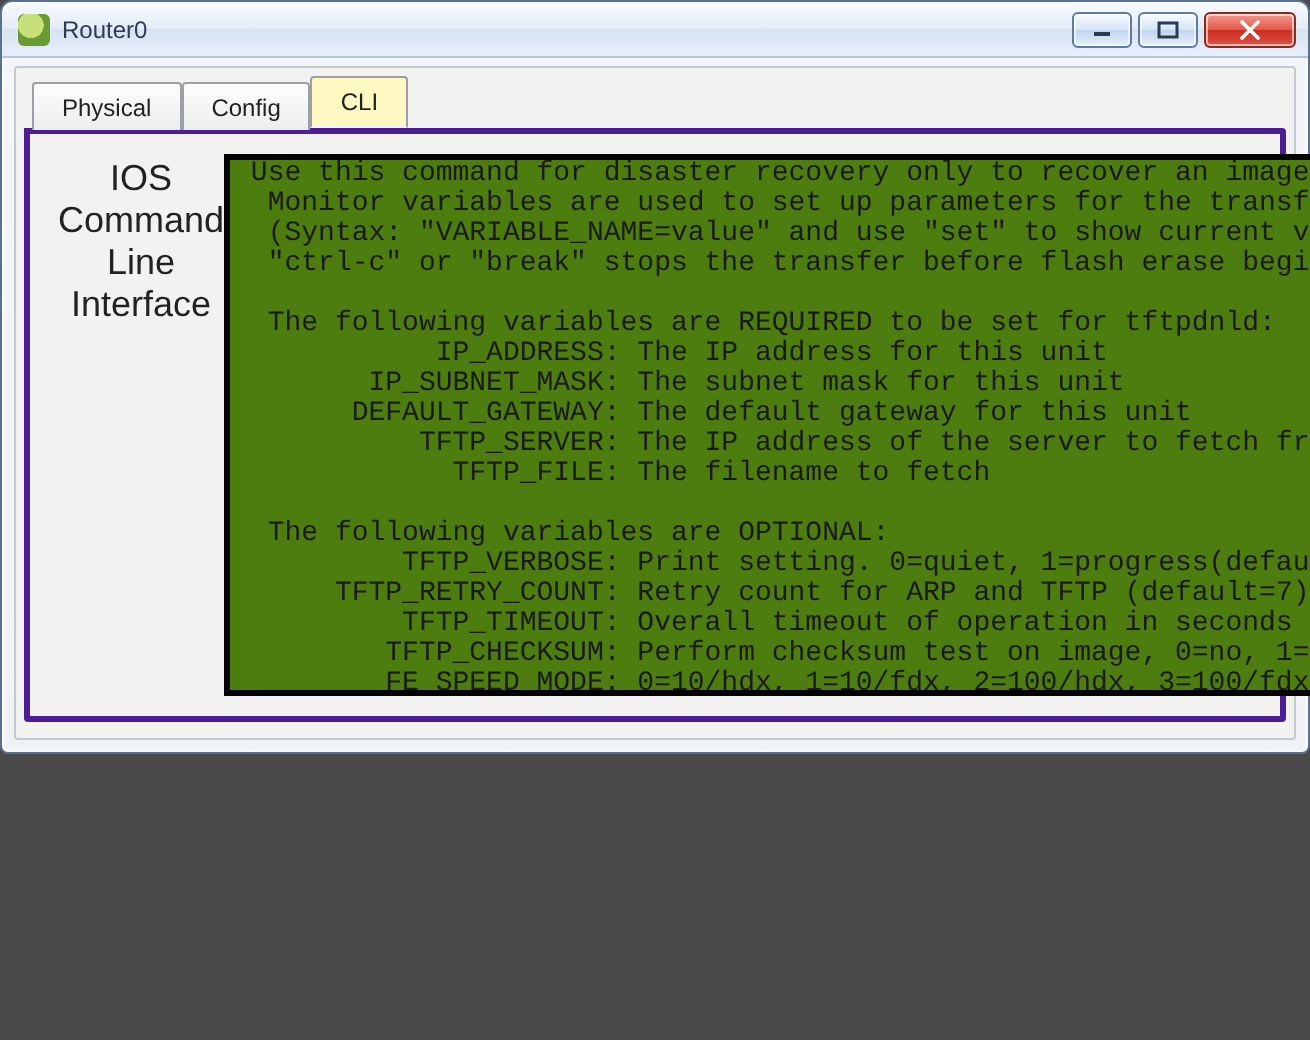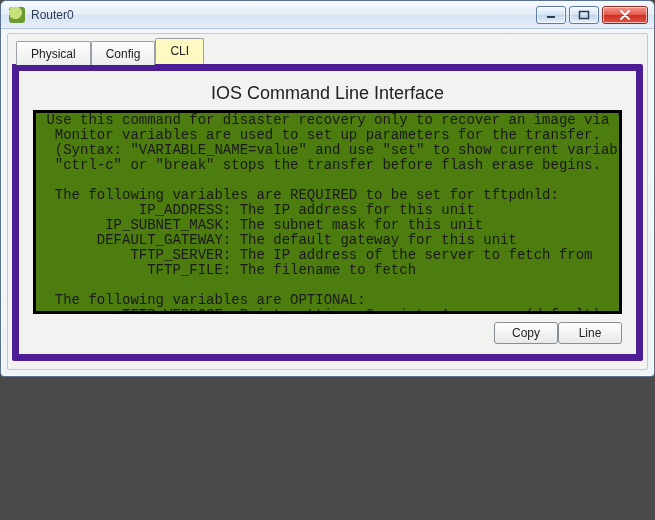--- a/index.html
+++ b/index.html
@@ -59,24 +59,24 @@
     margin-right: 0; border-radius: 2px 2px 0 0;
     font-size: 12px; color: #222; cursor: pointer;
     position: relative; top: 1px; margin-top: 16px;
   }
   .tab.active {
     background: #fef9c3; border-bottom: 1px solid #f2f2f1;
     height: 26px; top: 0; z-index: 2;
   }
 
   .tabpanel {
-    border: 7px solid #4c1d95; border-radius: 0 2px 2px 2px;
+    border: 3px solid #4c1d95; border-radius: 0 2px 2px 2px;
     background: #f2f2f1; padding: 10px 14px 10px 14px;
     height: calc(100% - 26px);
-    display: flex; flex-direction: column;
+    display: flex; 
   }
 
   .panel-title { text-align: center; font-size: 18px; color: #222; margin: 2px 0 6px 0; font-weight: normal; }
 
   .terminal-frame {
     border: 2px solid #000; background: #000; padding: 1px;
     flex: 1 1 auto; min-height: 0;
   }
   .terminal {
     width: 100%; height: 100%; overflow: hidden;

